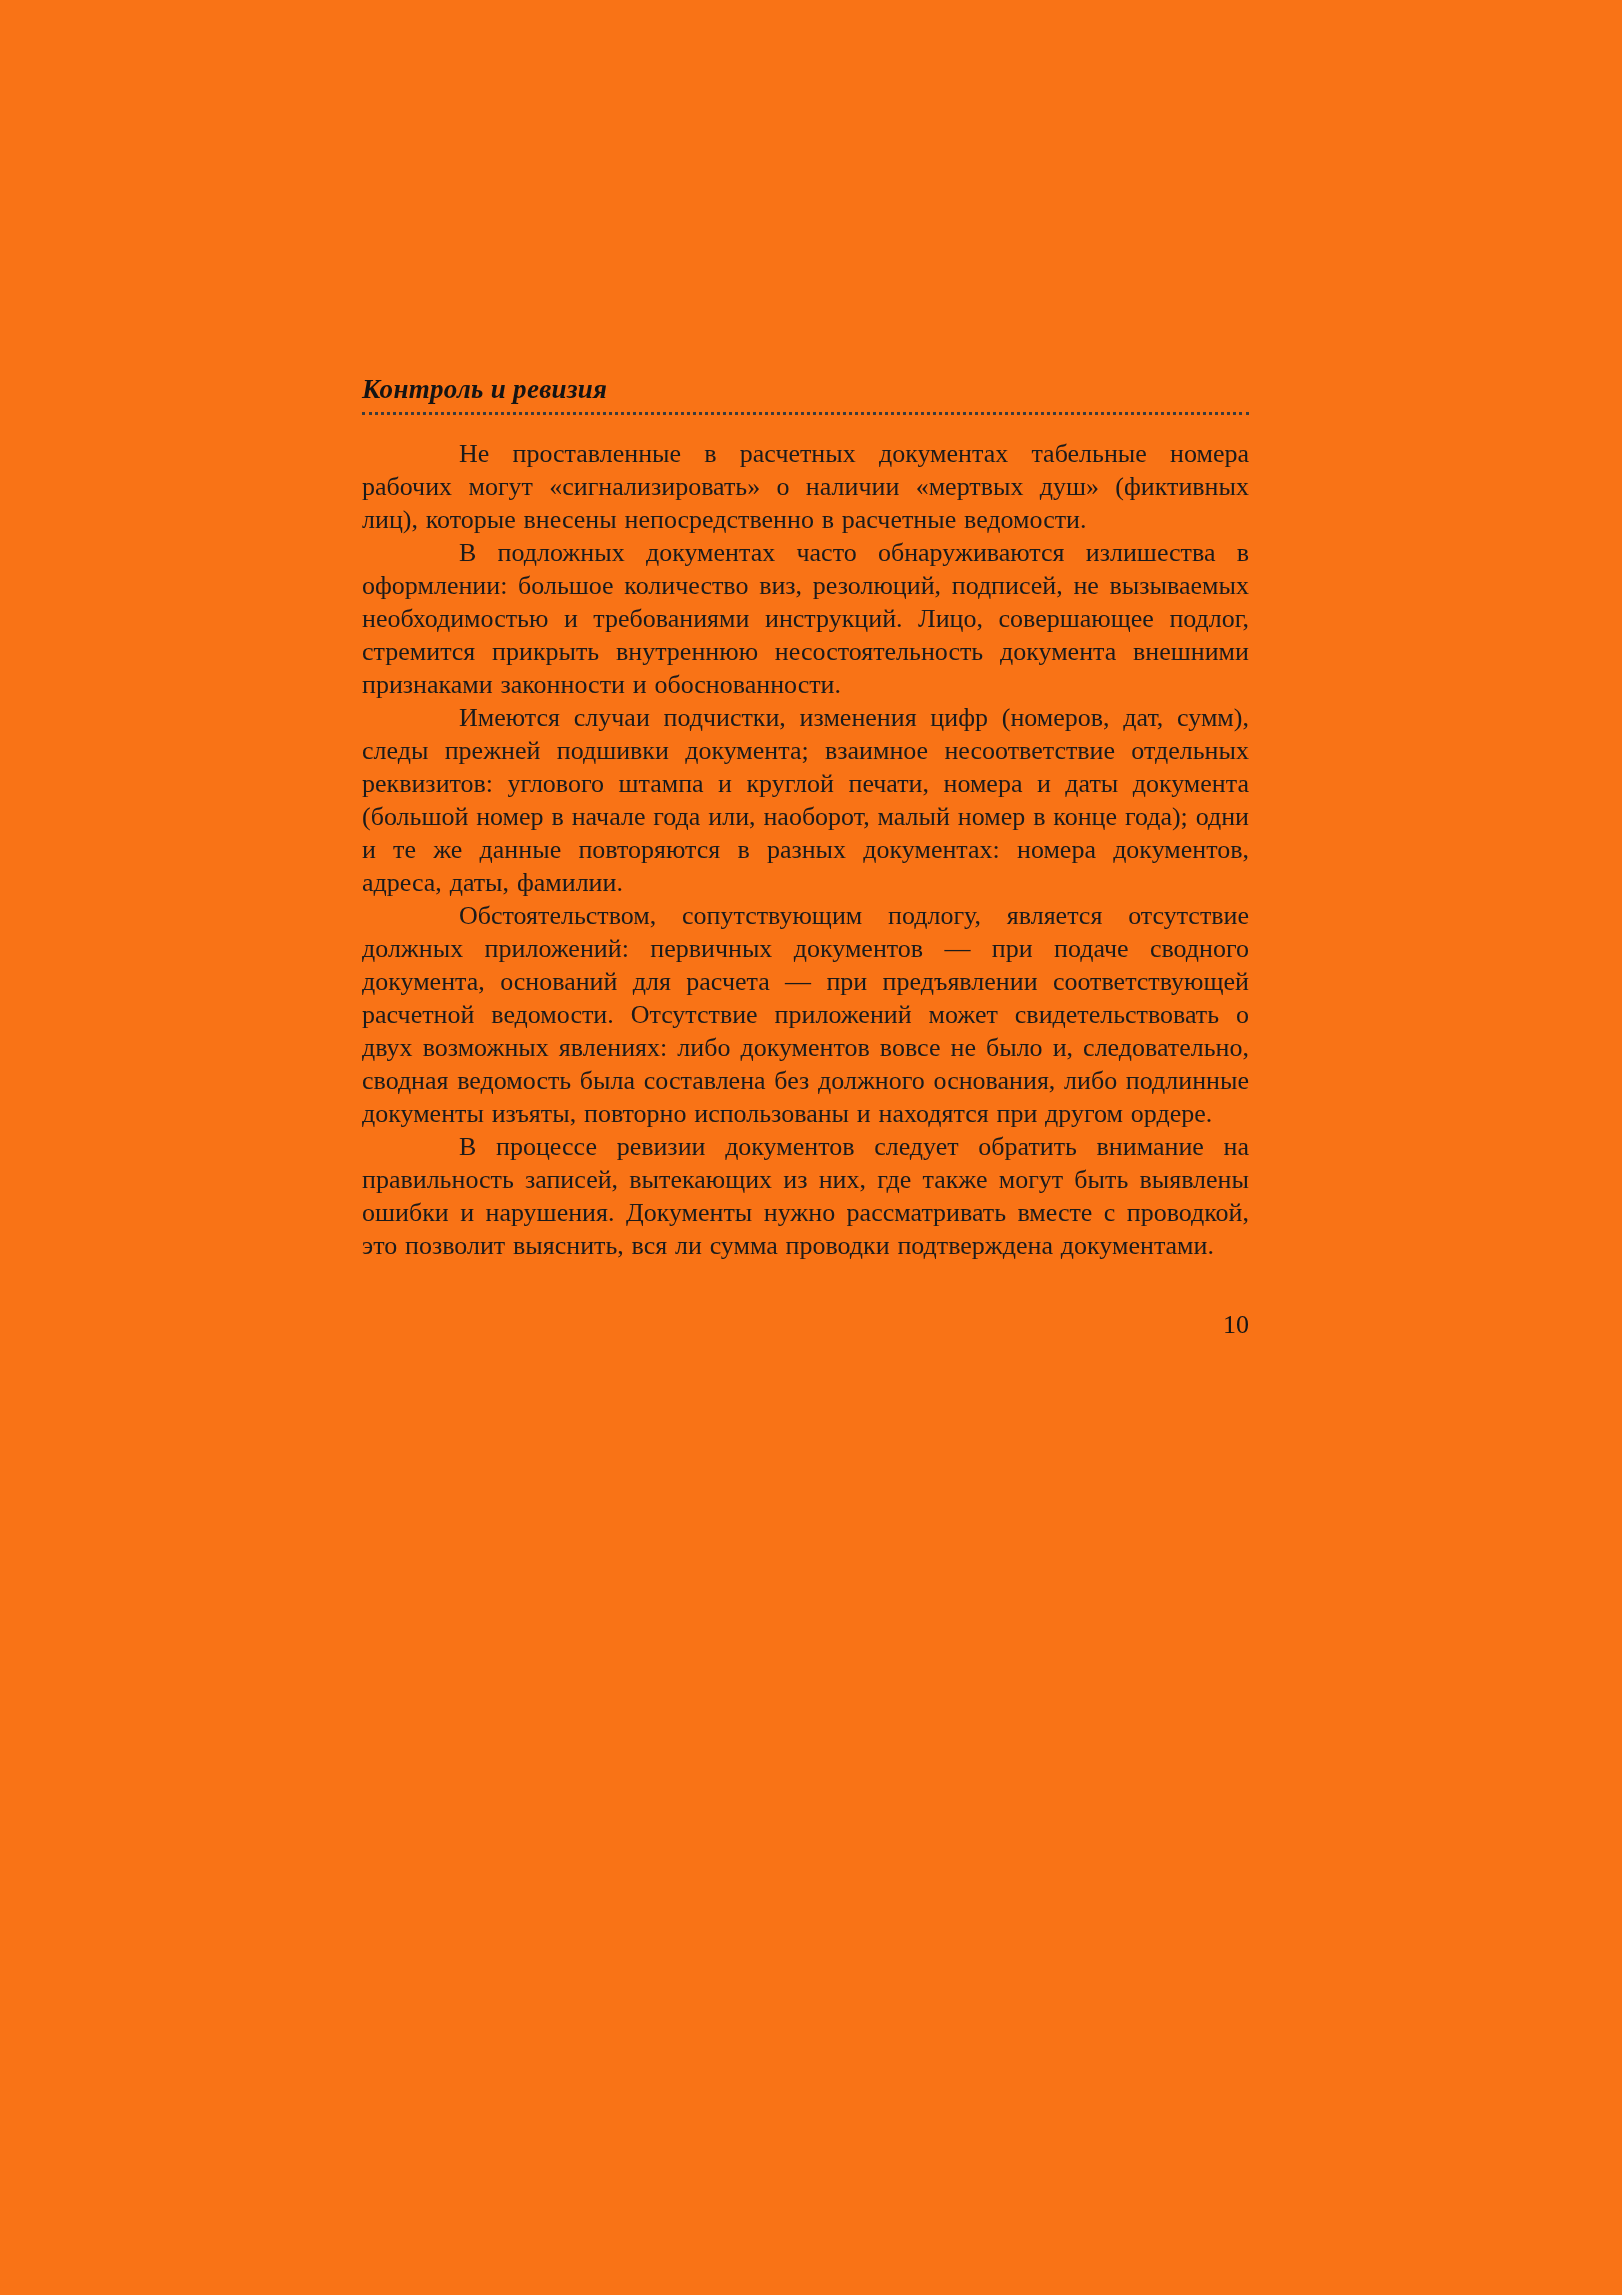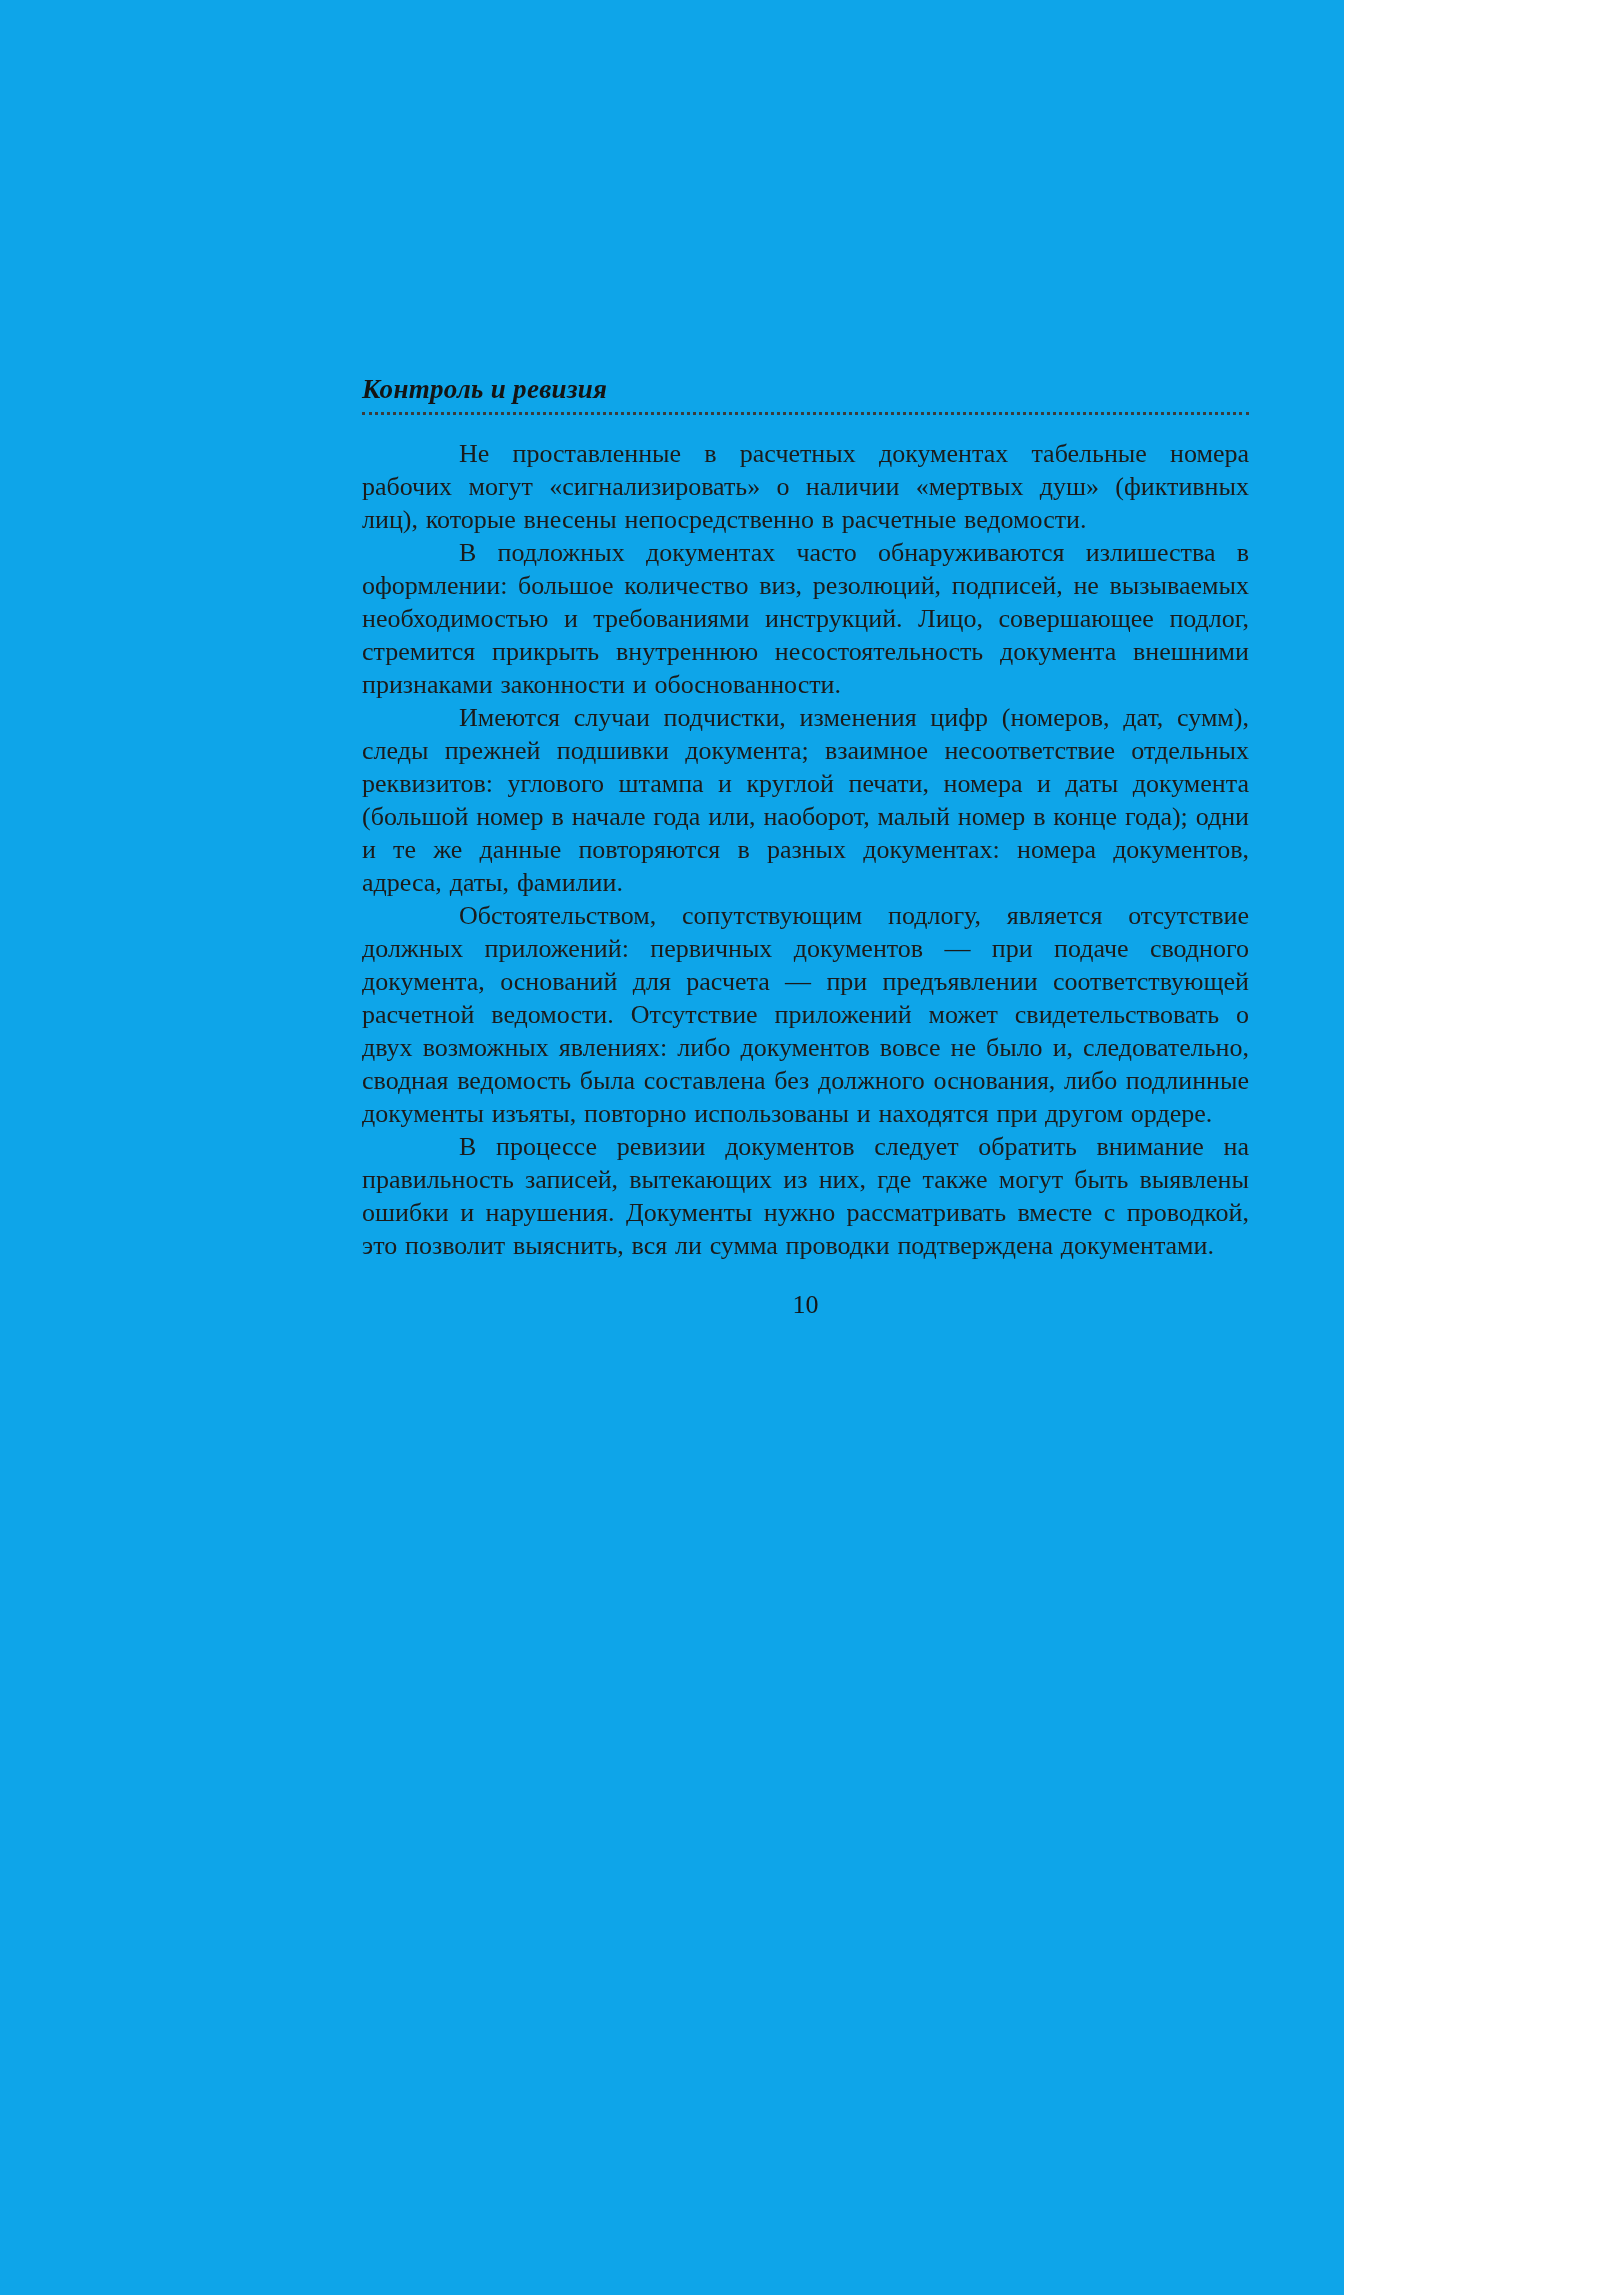--- a/index.html
+++ b/index.html
@@ -9,23 +9,23 @@
     body {
       width: 1622px;
       height: 2295px;
       background: #ffffff;
       font-family: "Liberation Serif", serif;
       color: #1b1b1b;
       -webkit-font-smoothing: antialiased;
     }
     .page {
       position: relative;
-      width: 1344px;
+      width: 1622px;
       height: 2295px;
-      background: #0ea5e9;
+      background: #f97316;
       overflow: hidden;
     }
     .content {
       position: absolute;
       left: 362px;
       top: 374px;
       width: 887px;
     }
     .running-header {
       width: 100%;
@@ -50,24 +50,24 @@
       line-height: 33px;
       text-align: justify;
       word-spacing: 1.3px;
     }
     .para {
       margin: 0;
       padding: 0;
       text-indent: 97px;
     }
     .page-number {
-      margin-top: 27px;
+      margin-top: 47px;
       font-size: 26px;
       line-height: 31px;
-      text-align: center;
+      text-align: right;
       color: #161616;
     }
   </style>
 </head>
 <body>
 
 <div class="page">
   <div class="content">
 
     <div class="running-header">

